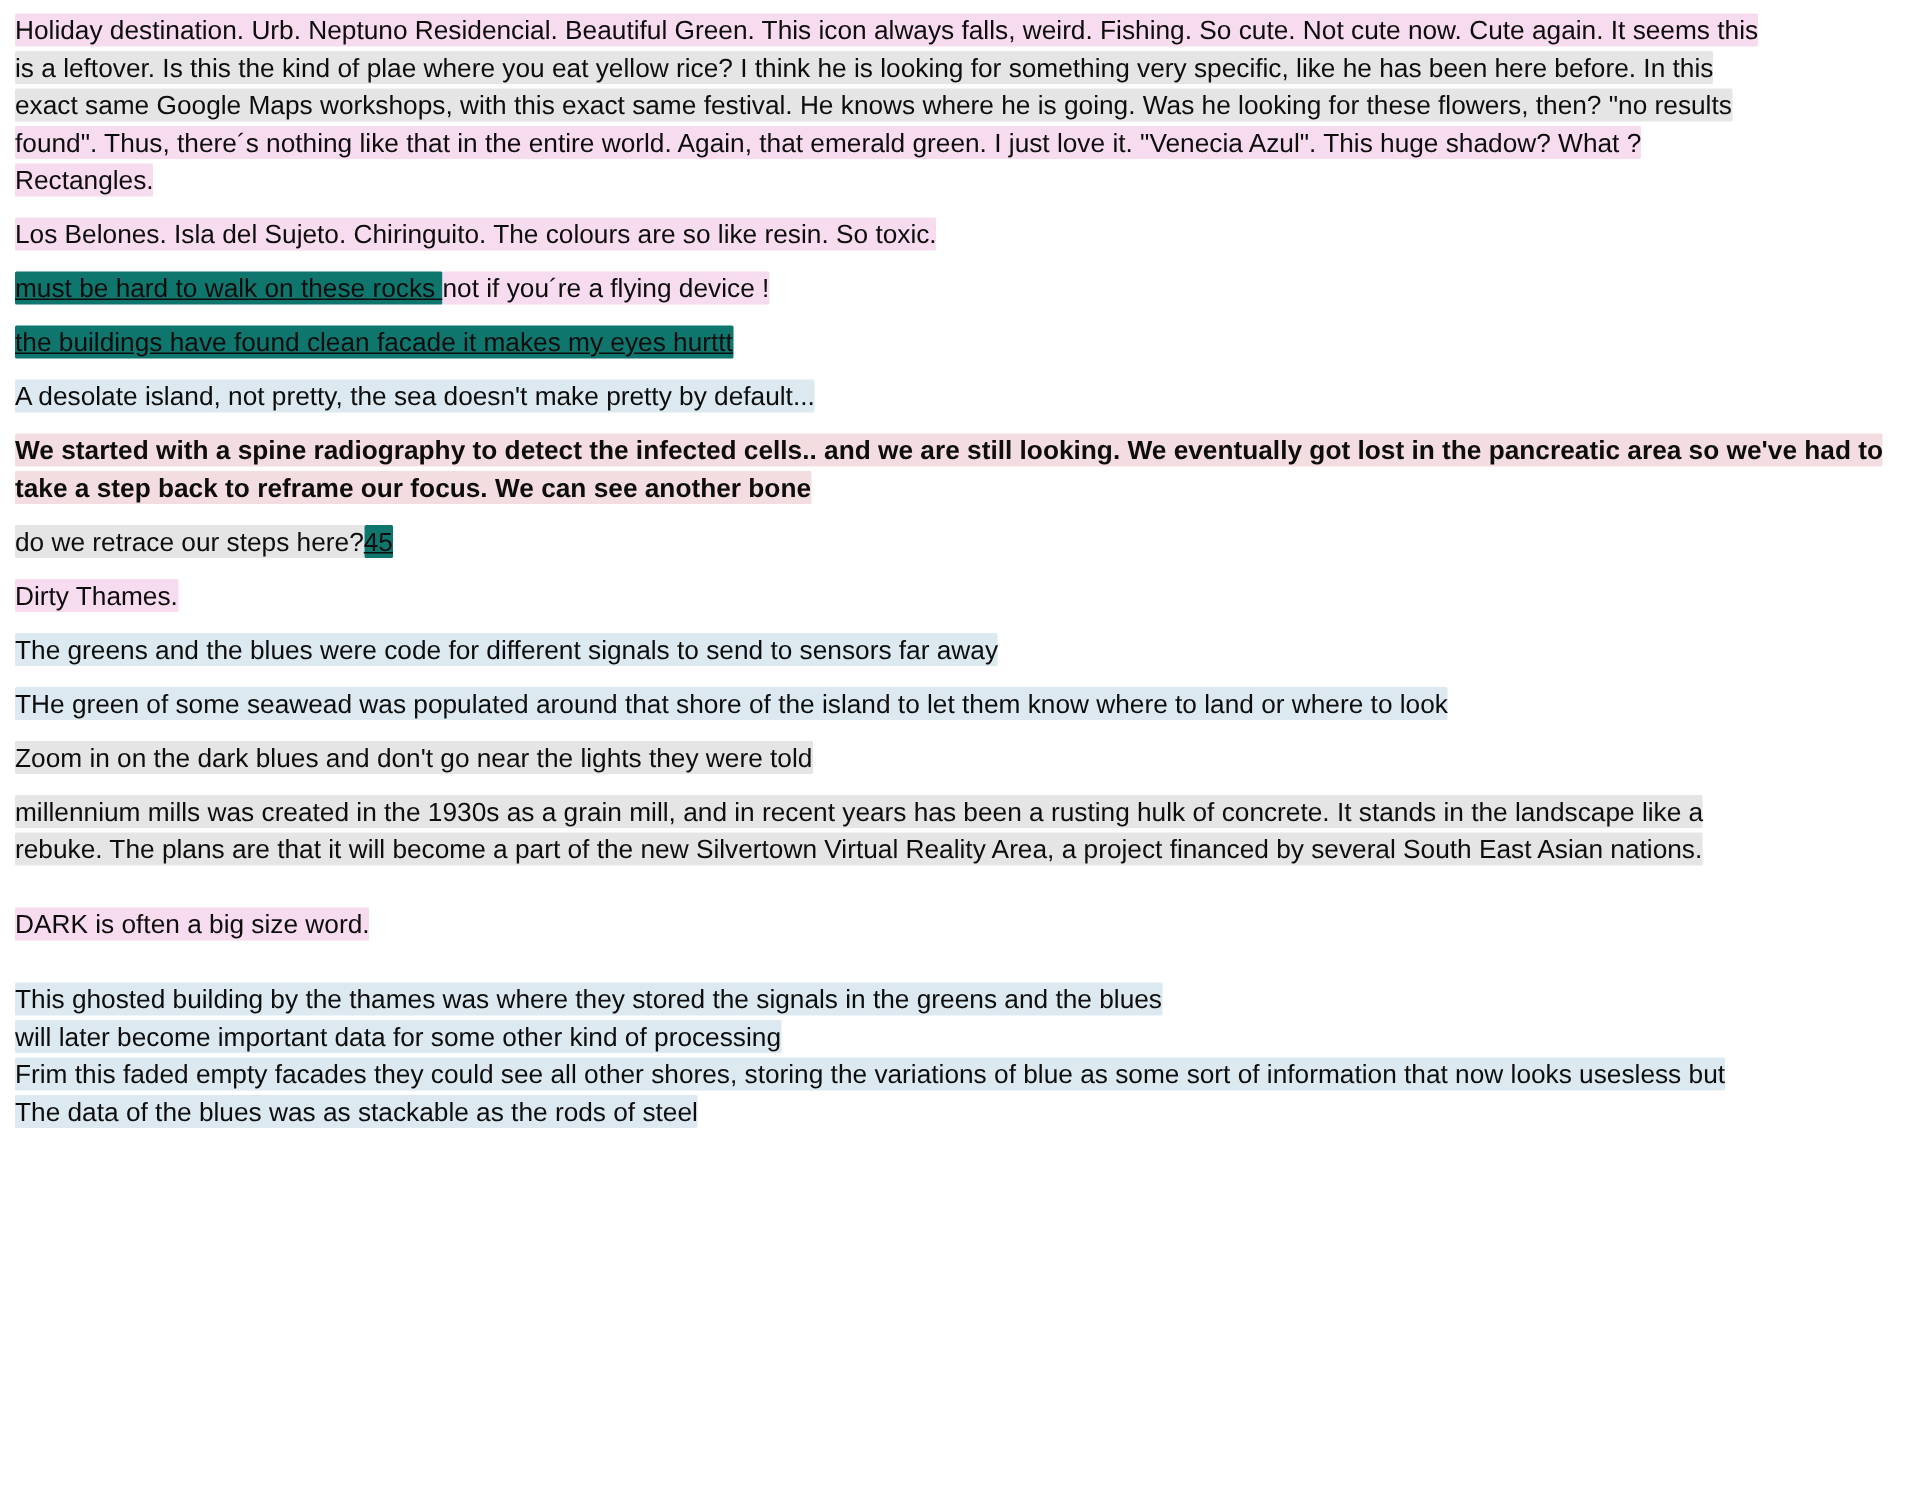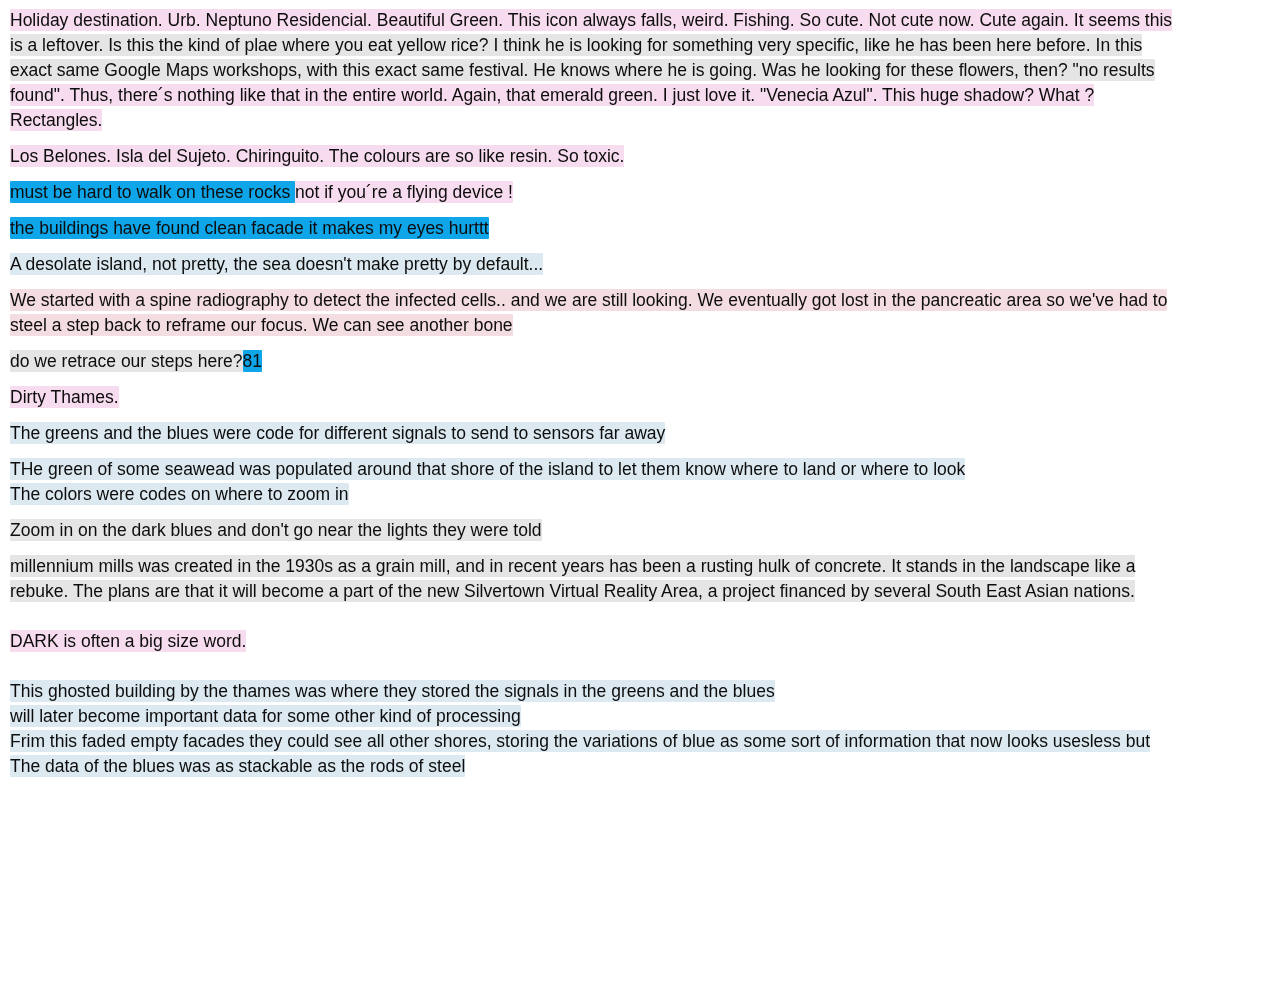--- a/index.html
+++ b/index.html
@@ -29,24 +29,24 @@
   .line {
     display: block;
   }
   .line span {
     border-radius: 1px;
     padding: 1px 0;
     box-decoration-break: clone;
     -webkit-box-decoration-break: clone;
   }
   .hl-pink   { background: #f7dbee; }
-  .hl-cream  { background: #0ea5e9; }
+  .hl-cream  { background: #0f766e; text-decoration: underline; }
   .hl-green  { background: #e5e5e5; }
   .hl-blue   { background: #dce9f0; }
-  .hl-rose   { background: #f4dde1; }
+  .hl-rose   { background: #f4dde1; font-weight: bold; }
   .spacer-gap { height: 25px; }
 </style>
 </head>
 <body>
 
 <div id="doc">
     <div class="para">
       <span class="line"><span class="hl-pink">Holiday destination. Urb. Neptuno Residencial. Beautiful Green. This icon always falls, weird. Fishing. So cute. Not cute now. Cute again. It seems this</span></span>
       <span class="line"><span class="hl-green">is a leftover. Is this the kind of plae where you eat yellow rice? I think he is looking for something very specific, like he has been here before. In this</span></span>
       <span class="line"><span class="hl-green">exact same Google Maps workshops, with this exact same festival. He knows where he is going. Was he looking for these flowers, then? "no results</span></span>
@@ -60,34 +60,33 @@
       <span class="line"><span class="hl-cream">must be hard to walk on these rocks </span><span class="hl-pink">not if you´re a flying device !</span></span>
     </div>
     <div class="para">
       <span class="line"><span class="hl-cream">the buildings have found clean facade it makes my eyes hurttt</span></span>
     </div>
     <div class="para">
       <span class="line"><span class="hl-blue">A desolate island, not pretty, the sea doesn't make pretty by default...</span></span>
     </div>
     <div class="para">
       <span class="line"><span class="hl-rose">We started with a spine radiography to detect the infected cells.. and we are still looking. We eventually got lost in the pancreatic area so we've had to</span></span>
-      <span class="line"><span class="hl-rose">steel a step back to reframe our focus. We can see another bone</span></span>
+      <span class="line"><span class="hl-rose">take a step back to reframe our focus. We can see another bone</span></span>
     </div>
     <div class="para">
-      <span class="line"><span class="hl-green">do we retrace our steps here?</span><span class="hl-cream">81</span></span>
+      <span class="line"><span class="hl-green">do we retrace our steps here?</span><span class="hl-cream">45</span></span>
     </div>
     <div class="para">
       <span class="line"><span class="hl-pink">Dirty Thames.</span></span>
     </div>
     <div class="para">
       <span class="line"><span class="hl-blue">The greens and the blues were code for different signals to send to sensors far away</span></span>
     </div>
     <div class="para">
       <span class="line"><span class="hl-blue">THe green of some seawead was populated around that shore of the island to let them know where to land or where to look</span></span>
-      <span class="line"><span class="hl-blue">The colors were codes on where to zoom in</span></span>
     </div>
     <div class="para">
       <span class="line"><span class="hl-green">Zoom in on the dark blues and don't go near the lights they were told</span></span>
     </div>
     <div class="para">
       <span class="line"><span class="hl-green">millennium mills was created in the 1930s as a grain mill, and in recent years has been a rusting hulk of concrete. It stands in the landscape like a</span></span>
       <span class="line"><span class="hl-green">rebuke. The plans are that it will become a part of the new Silvertown Virtual Reality Area, a project financed by several South East Asian nations.</span></span>
     </div>
     <div class="spacer-gap"></div>
     <div class="para">

